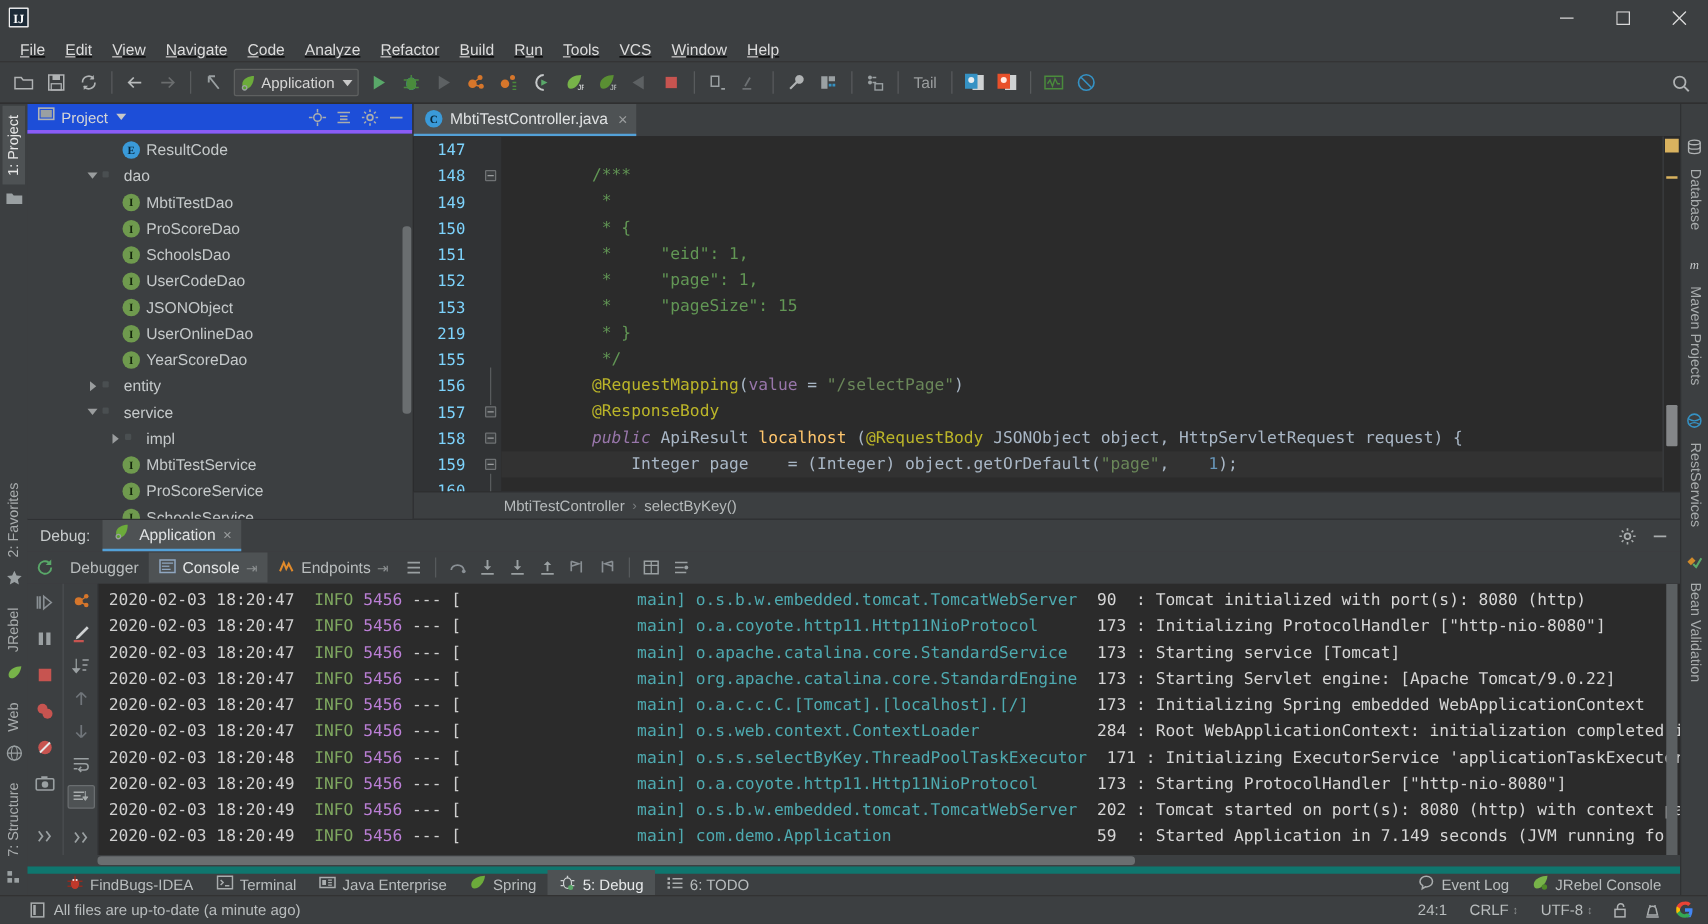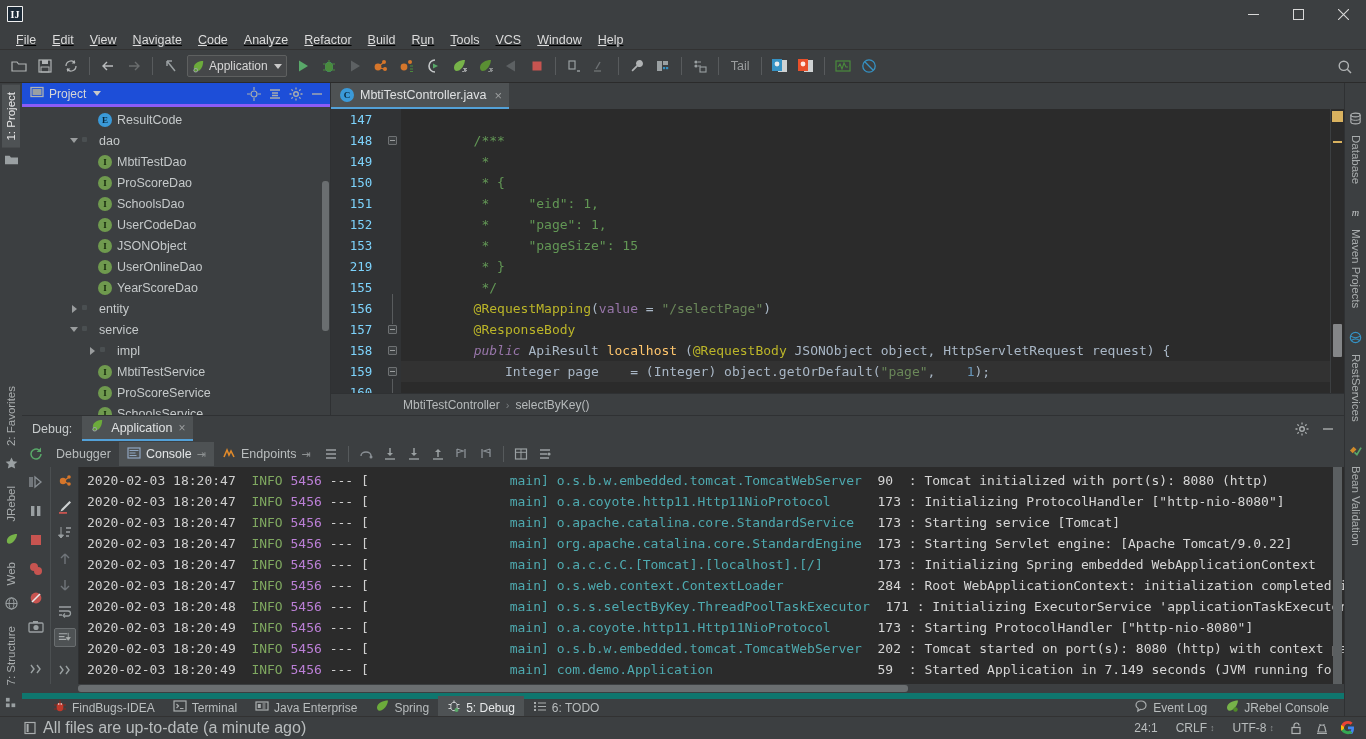--- a/index.html
+++ b/index.html
@@ -240,21 +240,21 @@
     color: #b9bdbe; font-size: 12px; white-space: nowrap;
   }
   .bw.active { background: #4e5254; color: #e7e9ea; }
   .bottombar .spacer { flex: 1 1 auto; }
 
   
   .statusbar {
     height: 23px; flex: 0 0 23px; background: #3c3f41; display: flex; align-items: center;
     padding-left: 22px; border-top: 1px solid #323232;
   }
-  .sb-text { color: #b9bdbe; font-size: 16px; margin-left: 7px; }
+  .sb-text { color: #b9bdbe; font-size: 12px; margin-left: 7px; }
   .statusbar .spacer { flex: 1 1 auto; }
   .sb-item { color: #b9bdbe; font-size: 12px; padding: 0 9px; display: flex; align-items: center; gap: 3px; }
   .sb-ico { width: 16px; height: 16px; display: flex; align-items: center; justify-content: center; margin: 0 5px; }
   .vsep-dots { color: #8d9192; font-size: 9px; }
 </style>
 </head>
 <body>
 
 <div class="app">
 

